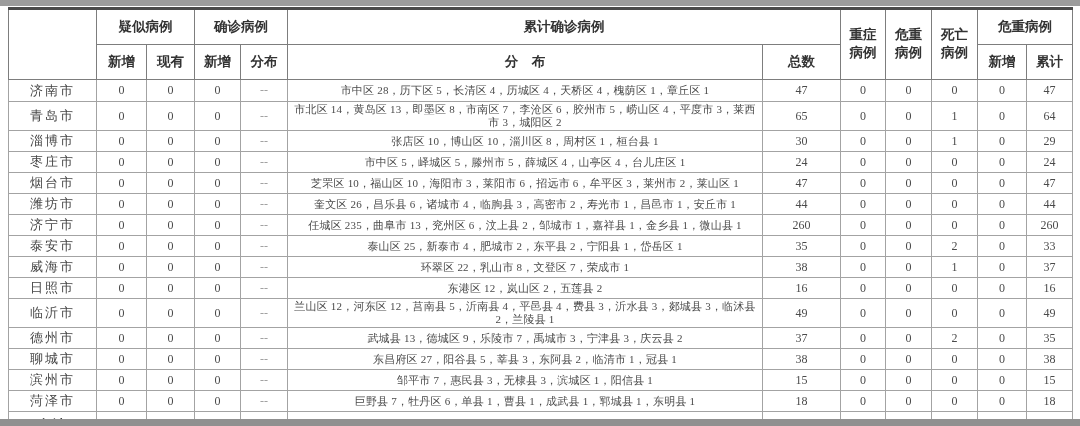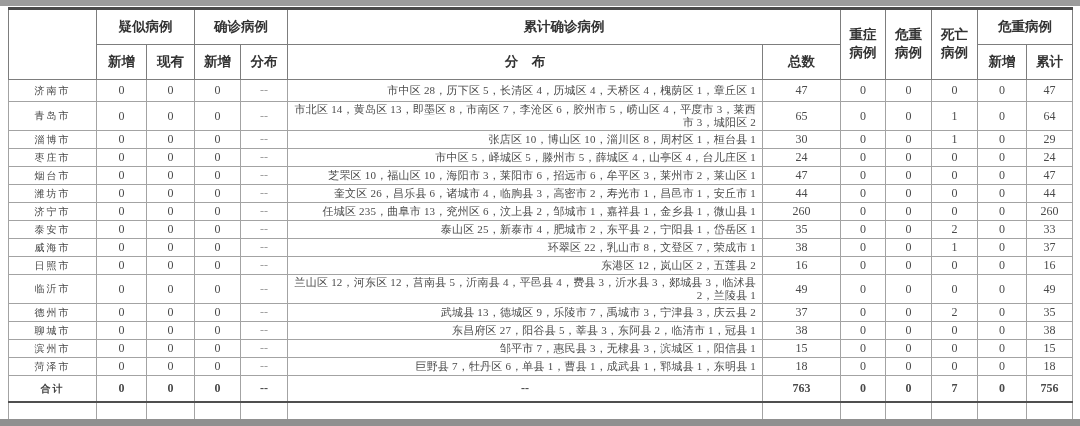--- a/index.html
+++ b/index.html
@@ -37,23 +37,23 @@
     height: 20px;
     text-align: center;
     border-color: #7d7d7d;
     padding: 7px 2px;
     line-height: 1.25;
   }
   .w2 { display: inline-block; width: 2.15em; line-height: 1.3; font-family: Liberation Mono, monospace; }
 
   td { font-size: 12px; }
   td.num  { text-align: center; color: #4a4a4a; }
-  td.city { text-align: center; font-size: 10px; letter-spacing: 2px; color: #454545; }
+  td.city { text-align: center; font-size: 13px; letter-spacing: 2px; color: #454545; }
   td.dist {
-    text-align: right;
+    text-align: center;
     font-size: 11px;
     line-height: 13px;
     padding: 2px 6px;
     color: #4a4a4a;
     letter-spacing: 0.2px;
   }
   tr.city td { height: 14px; padding-top: 1px; padding-bottom: 1px; }
   tr.city:first-child td { height: 19px; }
   td.dash { color: #9d9d9d; letter-spacing: 0; }
 

